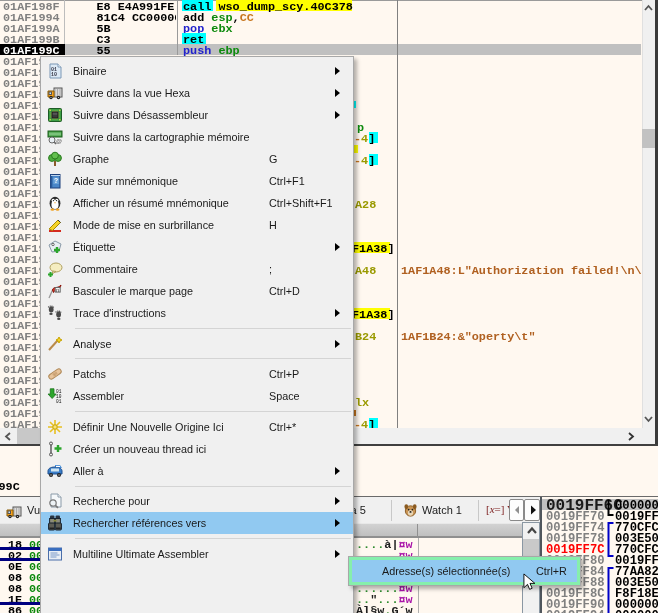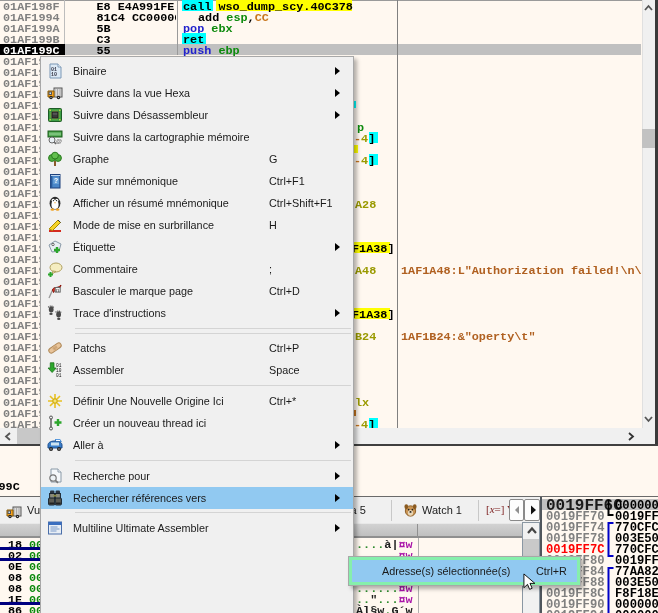--- a/index.html
+++ b/index.html
@@ -24,21 +24,21 @@
 <div class="m" style="left:3px;top:33px;color:#808080;">01AF199B</div>
 <div class="m" style="left:3px;top:44px;color:#fff;">01AF199C</div>
 <div class="m" style="left:96.5px;top:0px;color:#000;">E8 E4A991FE</div>
 <div class="m" style="left:96.5px;top:11px;color:#000;width:79px;overflow:hidden;">81C4 CC000000</div>
 <div class="m" style="left:96.5px;top:22px;color:#000;">5B</div>
 <div class="m" style="left:96.5px;top:33px;color:#000;">C3</div>
 <div class="m" style="left:96.5px;top:44px;color:#000;">55</div>
 <div class="abs" style="left:181.5px;top:0;width:31px;height:11px;background:#00ffff"></div>
 <div class="abs" style="left:215.5px;top:0;width:136px;height:11px;background:#ffff00"></div>
 <div class="m" style="left:183px;top:0px;color:#000;">call wso_dump_scy.40C378</div>
-<div class="m" style="left:198px;top:11px;"><span style="color:#000">add</span> <span style="color:#0d8a0d">esp</span><span style="color:#000">,</span><span style="color:#c8761e">CC</span></div>
+<div class="m" style="left:183px;top:11px;"><span style="color:#000">add</span> <span style="color:#0d8a0d">esp</span><span style="color:#000">,</span><span style="color:#c8761e">CC</span></div>
 <div class="m" style="left:183px;top:22px;"><span style="color:#2222cc">pop</span> <span style="color:#0d8a0d">ebx</span></div>
 <div class="abs" style="left:181.5px;top:33px;width:24px;height:11px;background:#00ffff"></div>
 <div class="m" style="left:183px;top:33px;color:#000;">ret</div>
 <div class="m" style="left:183px;top:44px;"><span style="color:#2222cc">push</span> <span style="color:#0d8a0d">ebp</span></div>
 <div class="m" style="left:3px;top:55px;color:#808080;width:38.5px;overflow:hidden;height:11px">01AF19</div>
 <div class="m" style="left:3px;top:66px;color:#808080;width:38.5px;overflow:hidden;height:11px">01AF19</div>
 <div class="m" style="left:3px;top:77px;color:#808080;width:38.5px;overflow:hidden;height:11px">01AF19</div>
 <div class="m" style="left:3px;top:88px;color:#808080;width:38.5px;overflow:hidden;height:11px">01AF19</div>
 <div class="m" style="left:3px;top:99px;color:#808080;width:38.5px;overflow:hidden;height:11px">01AF19</div>
 <div class="m" style="left:3px;top:110px;color:#808080;width:38.5px;overflow:hidden;height:11px">01AF19</div>
@@ -296,20 +296,24 @@
           <circle cx="5" cy="1.2" r="0.7" fill="#4a4a4a"></circle>
           <circle cx="6.4" cy="2.1" r="0.7" fill="#4a4a4a"></circle>
           <ellipse cx="11.6" cy="9.4" rx="2.4" ry="3" fill="#4a4a4a"></ellipse>
           <ellipse cx="11.8" cy="13.9" rx="1.7" ry="1.1" fill="#4a4a4a"></ellipse>
           <circle cx="9" cy="6.9" r="0.7" fill="#4a4a4a"></circle>
           <circle cx="10.7" cy="6.1" r="0.7" fill="#4a4a4a"></circle>
           <circle cx="12.4" cy="6.2" r="0.7" fill="#4a4a4a"></circle>
           <circle cx="13.8" cy="7.1" r="0.7" fill="#4a4a4a"></circle>
         </svg></span>Trace d'instructions<span class="ar"></span></div>
     <div class="sep"></div>
+    <div class="mi" style=""><span class="ic"><svg width="16" height="16" viewBox="0 0 16 16">
+          <path d="M2 14L11 4" stroke="#b98a4a" stroke-width="2"></path>
+          <path d="M12 1l1 2 2 1-2 1-1 2-1-2-2-1 2-1z" fill="#f5d327" stroke="#c8a400"></path>
+        </svg></span>Analyse<span class="ar"></span></div>
     <div class="sep"></div>
     <div class="mi" style=""><span class="ic"><svg width="16" height="16" viewBox="0 0 16 16">
           <rect x="1" y="5.5" width="14" height="5" rx="2.5" fill="#e8c49a" stroke="#b08a5a" transform="rotate(-35 8 8)"></rect>
           <rect x="5.5" y="5.8" width="5" height="4.4" fill="#d9b286" transform="rotate(-35 8 8)"></rect>
           <circle cx="7" cy="8" r="0.5" fill="#a87a4a"></circle>
           <circle cx="9" cy="7" r="0.5" fill="#a87a4a"></circle>
           <circle cx="8" cy="9" r="0.5" fill="#a87a4a"></circle>
         </svg></span>Patchs<span class="sc">Ctrl+P</span></div>
     <div class="mi" style=""><span class="ic"><svg width="16" height="16" viewBox="0 0 16 16">
           <path d="M3 1h5v7h3l-5.5 6L0 8h3z" fill="#2ca62c" stroke="#187018" transform="translate(1,0) scale(0.75)"></path>

